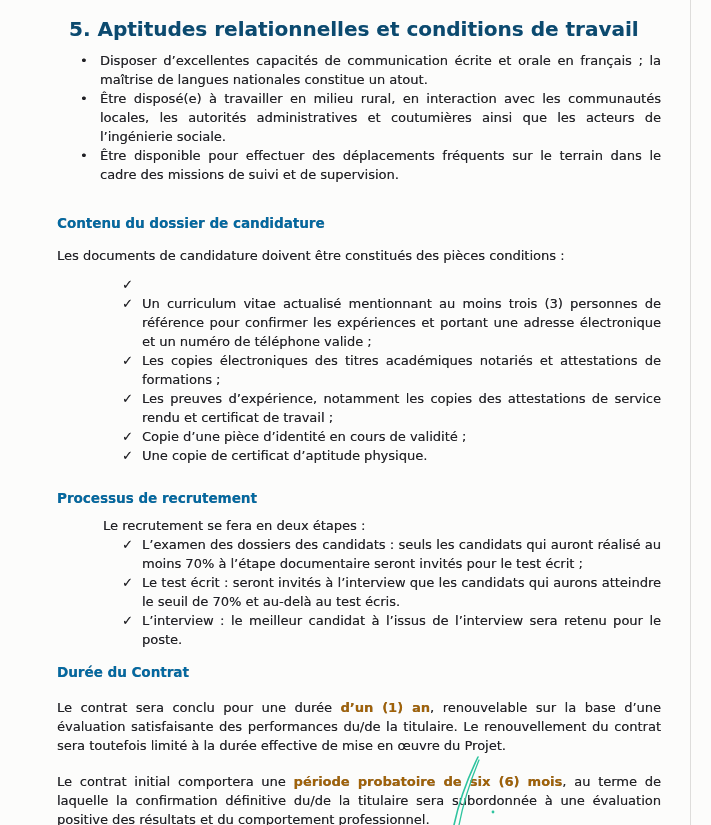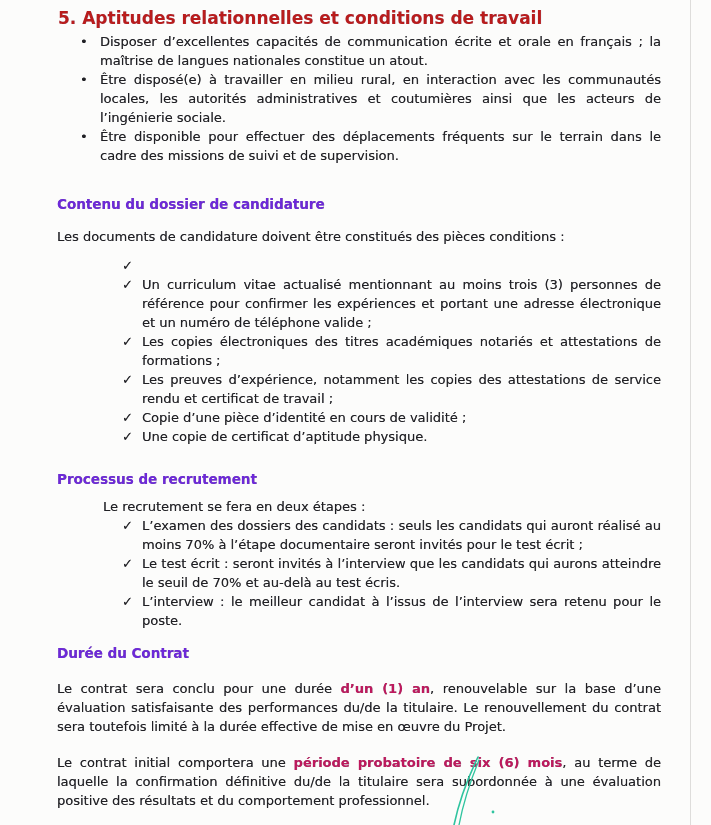--- a/index.html
+++ b/index.html
@@ -20,27 +20,27 @@
     background:#dedddb;
   }
   .content{
     position:absolute;
     left:57px;top:8px;width:604px;
     font-size:13px;
     line-height:19px;
     text-shadow:0.2px 0.2px 0.35px rgba(30,30,40,0.5);
   }
   .h-blue{
-    font-size:17px;font-weight:bold;
-    color:#b91c1c;
+    font-size:20px;font-weight:bold;
+    color:#0c4a6e;
     text-shadow:0.2px 0.2px 0.3px rgba(77,134,198,0.45);
-    margin:1px;
+    margin:12px;
   }
   .h-black{
-    font-size:13.5px;font-weight:bold;color:#6d28d9;
+    font-size:13.5px;font-weight:bold;color:#0369a1;
     margin:0;
   }
   .h-contenu{margin-top:30px;}
   .h-processus{margin-top:24px;}
   .h-duree{margin-top:14px;}
   .intro{margin-top:13px;text-align:justify;}
   .intro-indent{margin-top:8px;padding-left:46px;}
   .list{margin-top:4px;}
   .checklist{margin-top:10px;}
   .checklist2{margin-top:0;}
@@ -48,21 +48,21 @@
   .bullet-row .marker{
     flex:0 0 43px;box-sizing:border-box;padding-left:23px;
   }
   .check-row{padding-left:65px;}
   .check-row .marker{
     flex:0 0 20px;box-sizing:border-box;
   }
   .row .txt{flex:1 1 auto;}
   .para{margin-top:16px;text-align:justify;}
   .para2{margin-top:17px;}
-  .b{font-weight:bold;color:#be185d;}
+  .b{font-weight:bold;color:#a16207;}
   .pen-mark{
     position:absolute;left:440px;top:750px;
   }
 </style>
 </head>
 <body>
 
 <div class="page">
   <div class="scan-line"></div>
 

